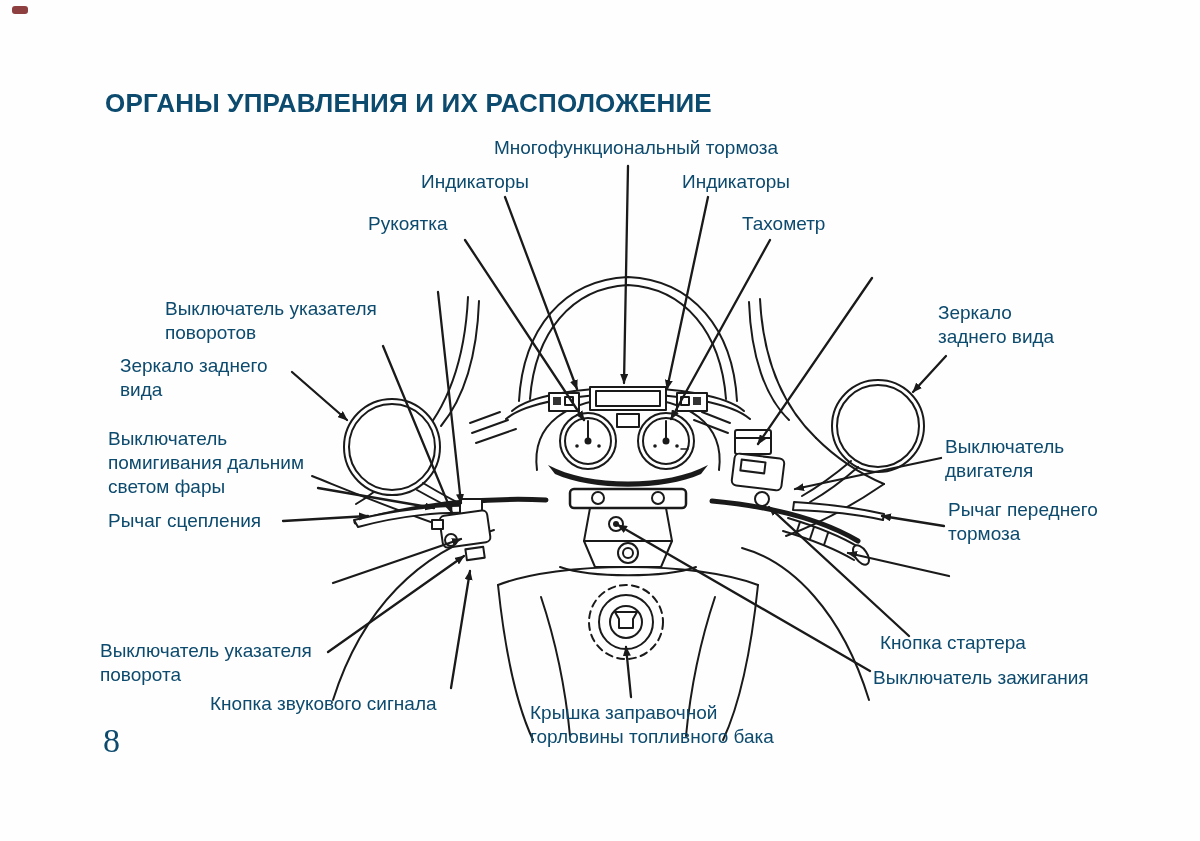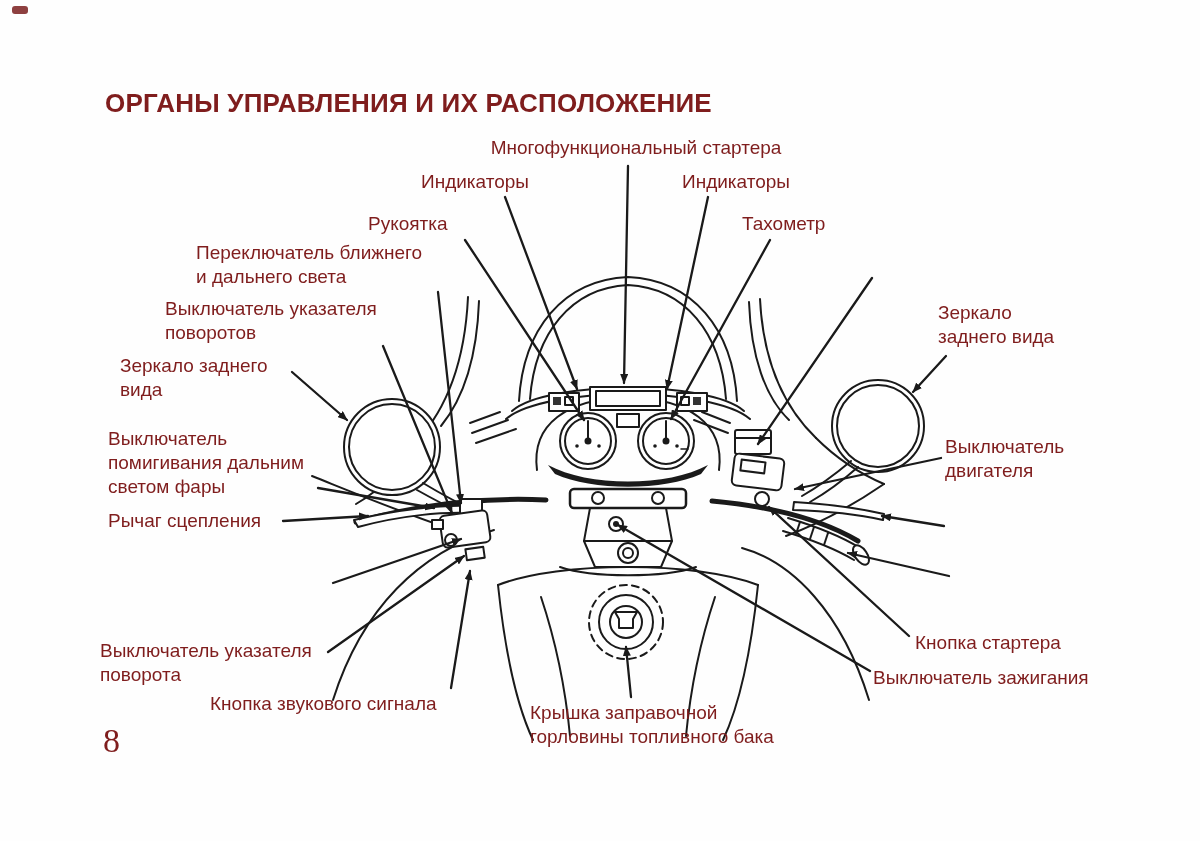--- a/index.html
+++ b/index.html
@@ -1,18 +1,18 @@
 <!DOCTYPE html>
 <html><head>
 <meta charset="utf-8">
 <style>
   html,body{margin:0;padding:0;background:#ffffff;}
   .page{
     position:relative;width:1200px;height:841px;background:#fefefe;
-    font-family:"Liberation Sans", sans-serif;color:#7f1d1d;overflow:hidden;
+    font-family:"Liberation Sans", sans-serif;color:#0c4a6e;overflow:hidden;
   }
   .title{
     position:absolute;left:105px;top:88px;font-size:26px;font-weight:bold;
     letter-spacing:.2px;white-space:nowrap;
   }
   .label{
     position:absolute;font-size:19px;line-height:24px;white-space:pre-line;
   }
   .label.center{text-align:center;}
   .page-number{
@@ -180,41 +180,41 @@
       <path d="M631,697 L626,647" marker-end="url(#arw)"></path>
       <path d="M946,356 L913,392" marker-end="url(#arw)"></path>
       <path d="M941,458 L795,489" marker-end="url(#arw)"></path>
       <path d="M944,526 L882,516" marker-end="url(#arw)"></path>
       <path d="M949,576 L848,553" marker-end="url(#arw)"></path>
       <path d="M909,636 L769,507" marker-end="url(#arw)"></path>
       <path d="M870,671 L618,525" marker-end="url(#arw)"></path>
     </g>
   </svg>
 
-  <div class="label center" style="left:460px;top:136px;width:352px">Многофункциональный стартера</div>
+  <div class="label center" style="left:460px;top:136px;width:352px">Многофункциональный тормоза</div>
   <div class="label" style="left:421px;top:170px">Индикаторы</div>
   <div class="label" style="left:682px;top:170px">Индикаторы</div>
   <div class="label" style="left:368px;top:212px">Рукоятка</div>
   <div class="label" style="left:742px;top:212px">Тахометр</div>
-  <div class="label" style="left:196px;top:241px">Переключатель ближнего
-и дальнего света</div>
   <div class="label" style="left:165px;top:297px">Выключатель указателя
 поворотов</div>
   <div class="label" style="left:120px;top:354px">Зеркало  заднего
 вида</div>
   <div class="label" style="left:108px;top:427px">Выключатель
 помигивания дальним
 светом фары</div>
   <div class="label" style="left:108px;top:509px">Рычаг сцепления</div>
   <div class="label" style="left:100px;top:639px">Выключатель указателя
 поворота</div>
   <div class="label" style="left:210px;top:692px">Кнопка звукового сигнала</div>
   <div class="label" style="left:530px;top:701px">Крышка заправочной
 горловины топливного бака</div>
   <div class="label" style="left:938px;top:301px">Зеркало
 заднего вида</div>
   <div class="label" style="left:945px;top:435px">Выключатель
 двигателя</div>
-  <div class="label" style="left:915px;top:631px">Кнопка стартера</div>
+  <div class="label" style="left:948px;top:498px">Рычаг  переднего
+тормоза</div>
+  <div class="label" style="left:880px;top:631px">Кнопка стартера</div>
   <div class="label" style="left:873px;top:666px">Выключатель зажигания</div>
 
   <div class="page-number">8</div>
 </div>
 
 </body></html>

